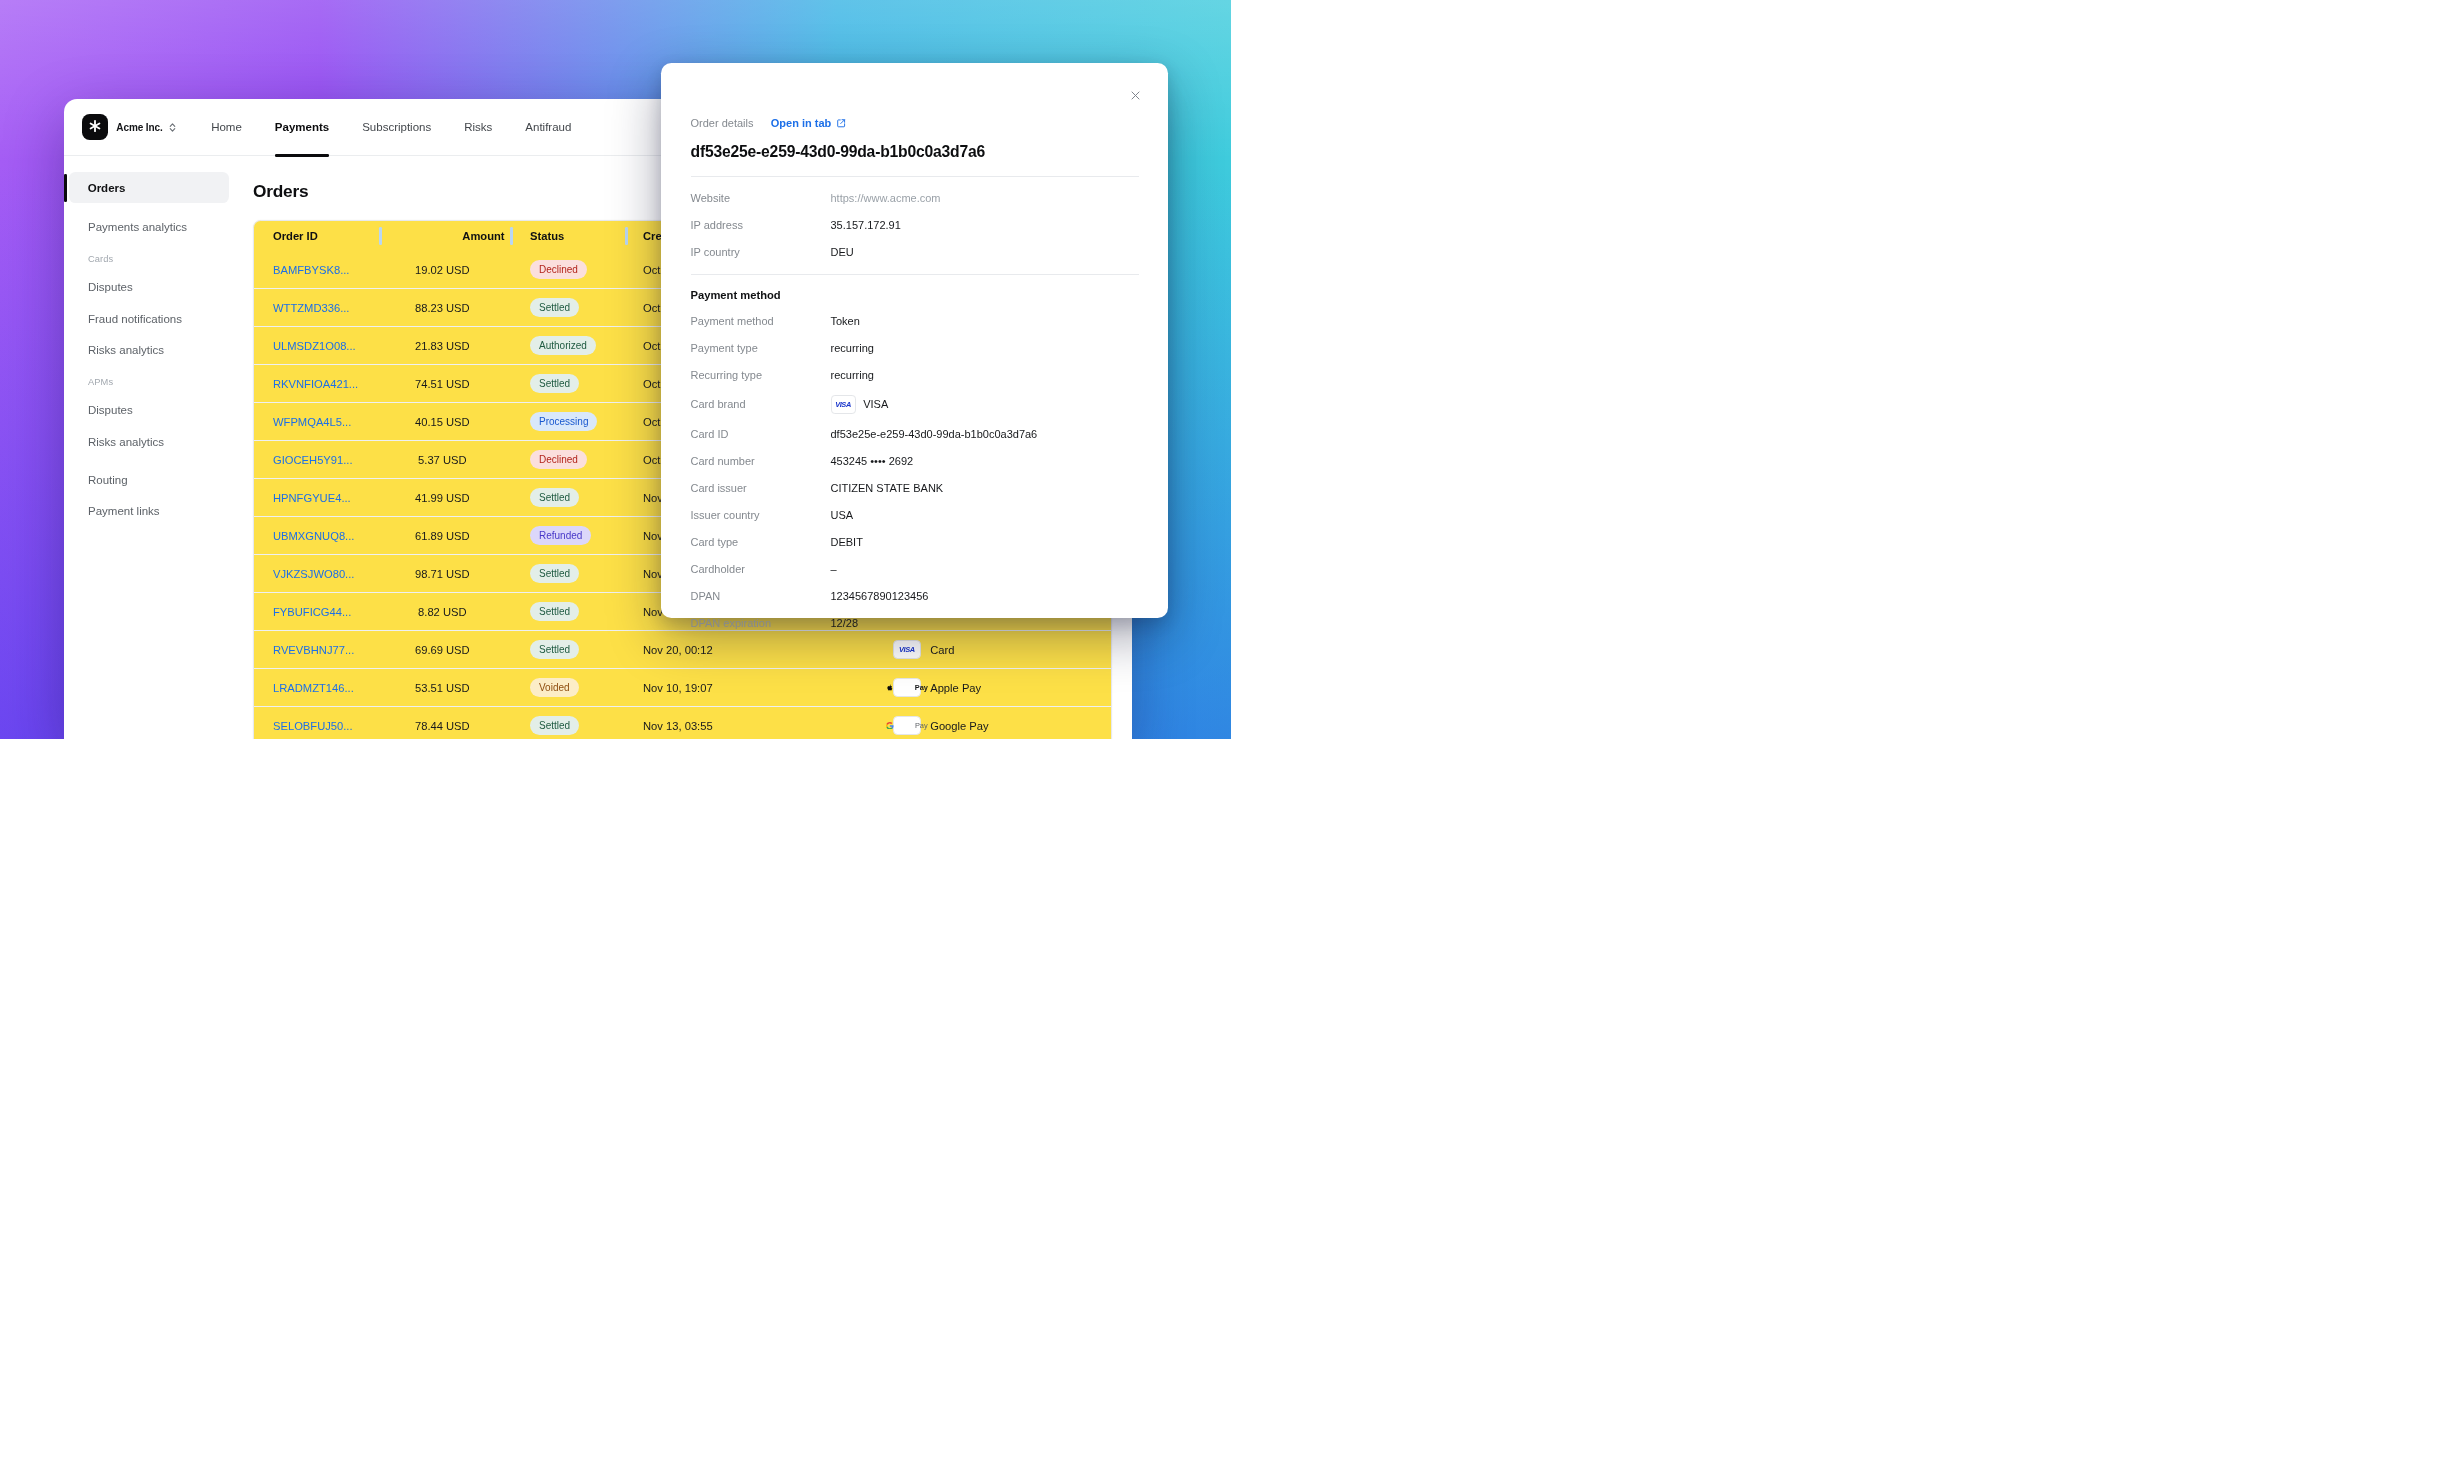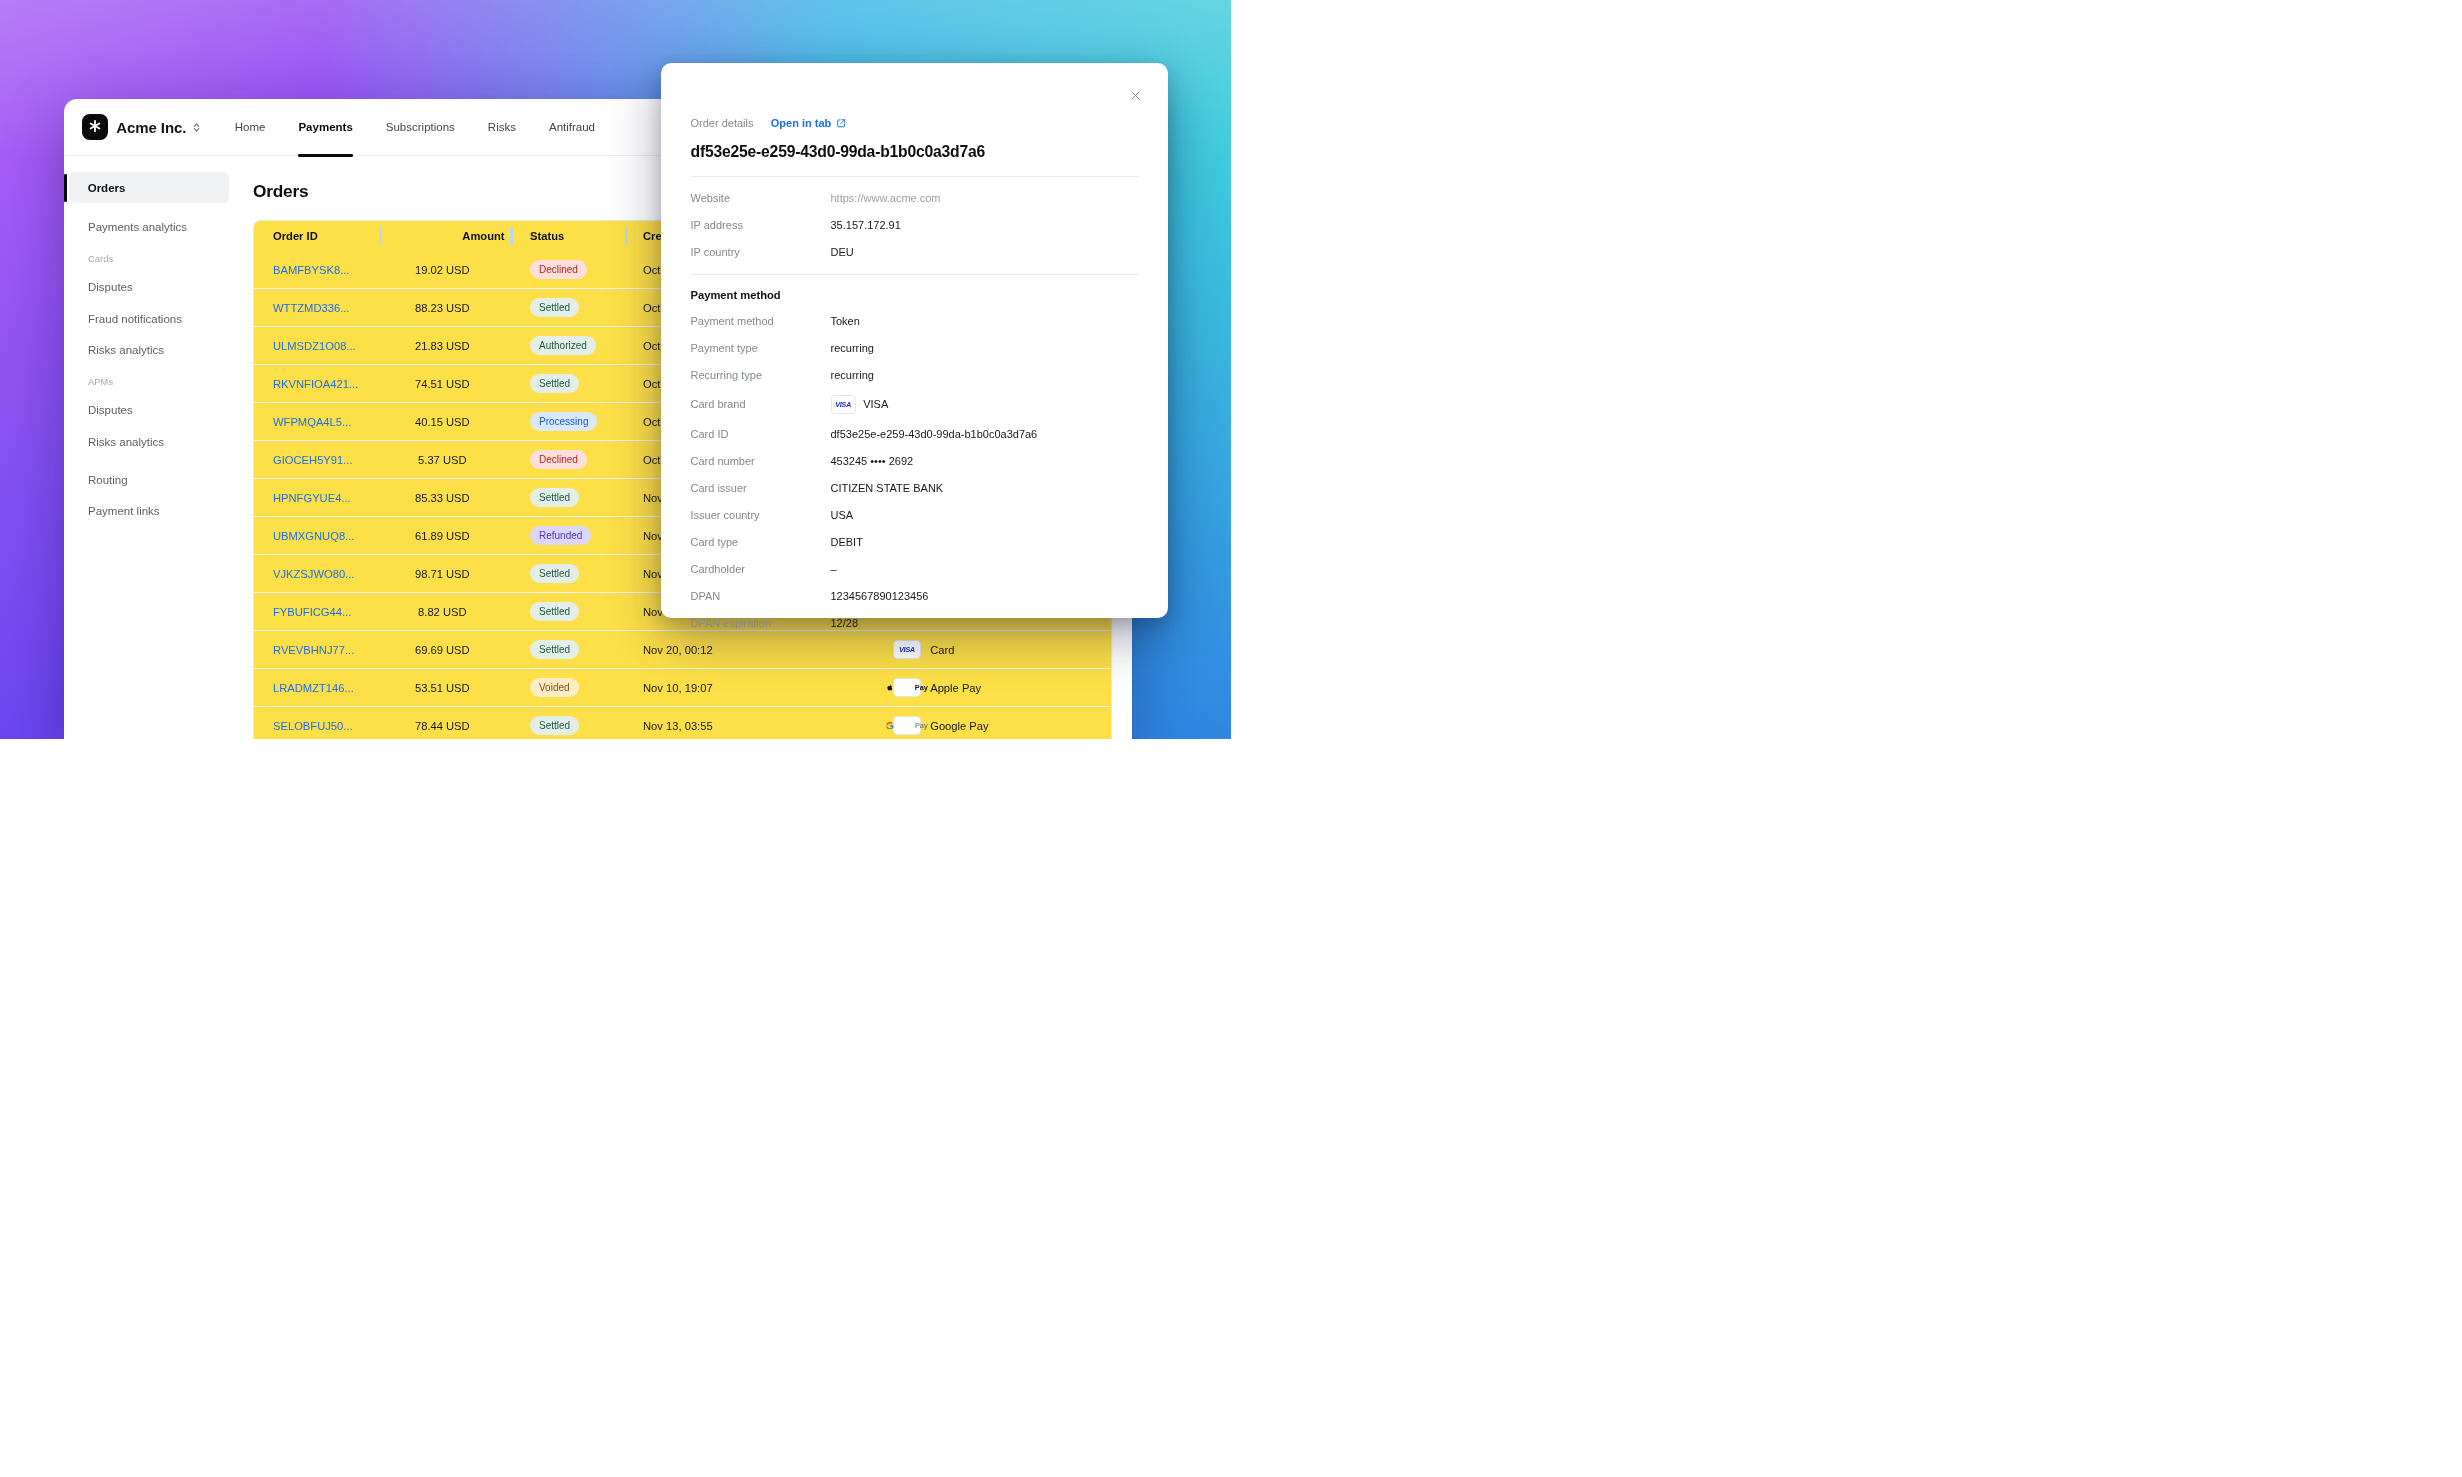--- a/index.html
+++ b/index.html
@@ -24,21 +24,21 @@
   
   .topnav{
     position:absolute;left:0;right:0;top:0;height:57px;
     border-bottom:1.3px solid #ebedef;
     display:flex;align-items:center;padding:0 0 0 18px;box-sizing:border-box;
   }
   .logo{
     width:26px;height:26px;border-radius:7.7px;background:#0b0b0d;
     display:flex;align-items:center;justify-content:center;margin-right:8.3px;flex:0 0 auto;
   }
-  .company{font-size:15px;font-weight:700;color:#141518;letter-spacing:-0.1px;}
+  .company{font-size:10px;font-weight:700;color:#141518;letter-spacing:-0.1px;}
   .selector{margin-left:4.5px;display:flex;align-items:center;}
   .navitems{display:flex;align-items:center;margin-left:33px;}
   .navitem{
     font-size:11.5px;color:#43474c;margin-right:33px;position:relative;
     height:57px;display:flex;align-items:center;cursor:pointer;white-space:nowrap;
   }
   .navitem.active{color:#0b0b0d;font-weight:700;}
   .navitem.active::after{
     content:"";position:absolute;left:0;right:0;bottom:-1.3px;height:2.6px;background:#0b0b0d;border-radius:1.3px;
   }
@@ -234,21 +234,21 @@
     </div>
     <div class="trow">
       <div class="c-id"><a>GIOCEH5Y91...</a></div>
       <div class="c-amt">5.37 USD</div>
       <div class="c-st"><span class="badge b-declined">Declined</span></div>
       <div class="c-cr">Oct</div>
       <div class="c-pm"></div>
     </div>
     <div class="trow">
       <div class="c-id"><a>HPNFGYUE4...</a></div>
-      <div class="c-amt">85.33 USD</div>
+      <div class="c-amt">41.99 USD</div>
       <div class="c-st"><span class="badge b-settled">Settled</span></div>
       <div class="c-cr">Nov</div>
       <div class="c-pm"></div>
     </div>
     <div class="trow">
       <div class="c-id"><a>UBMXGNUQ8...</a></div>
       <div class="c-amt">61.89 USD</div>
       <div class="c-st"><span class="badge b-refunded">Refunded</span></div>
       <div class="c-cr">Nov</div>
       <div class="c-pm"></div>

